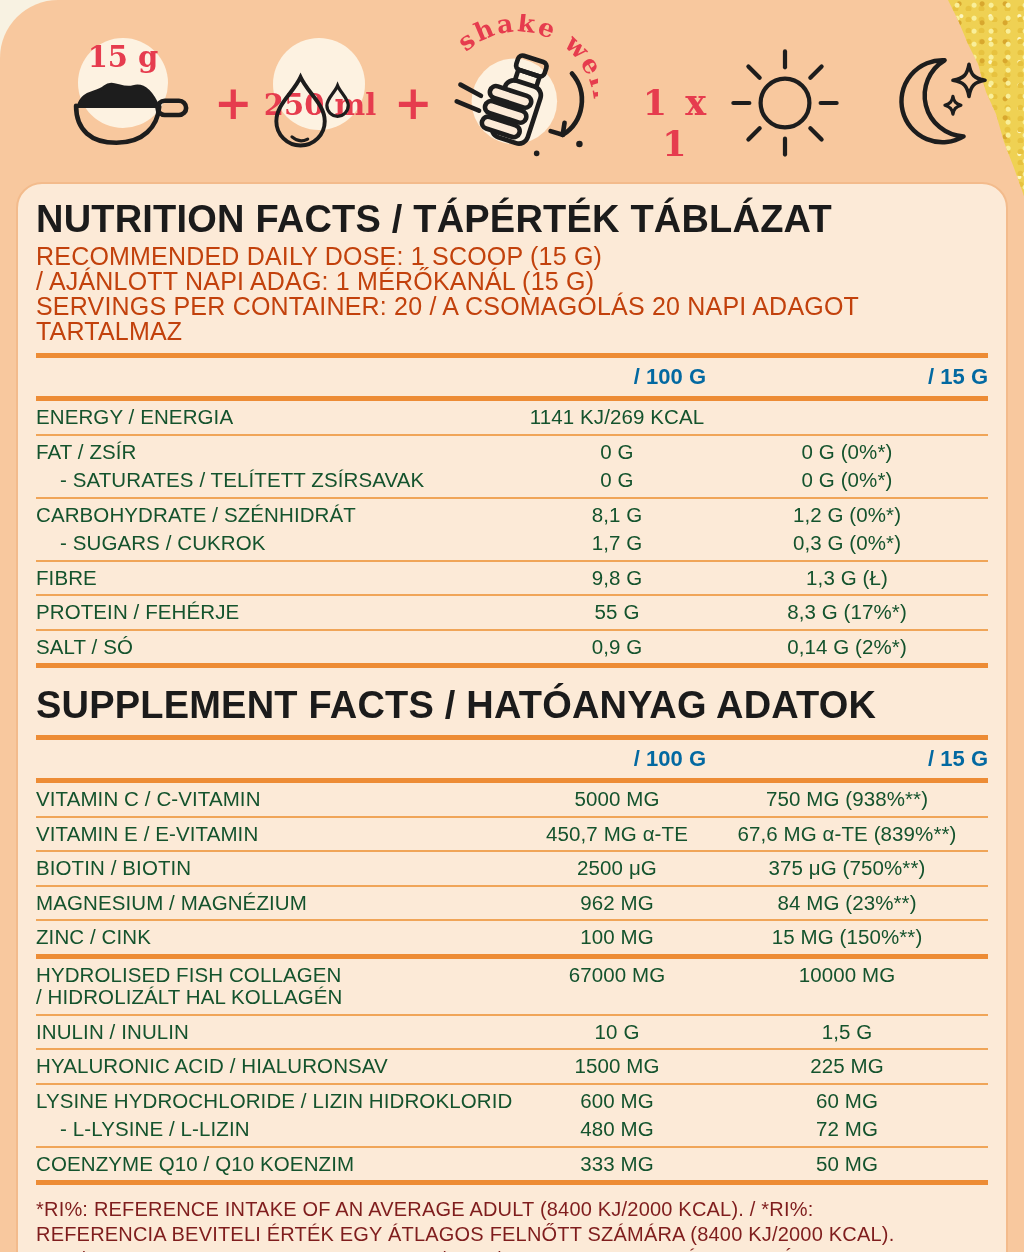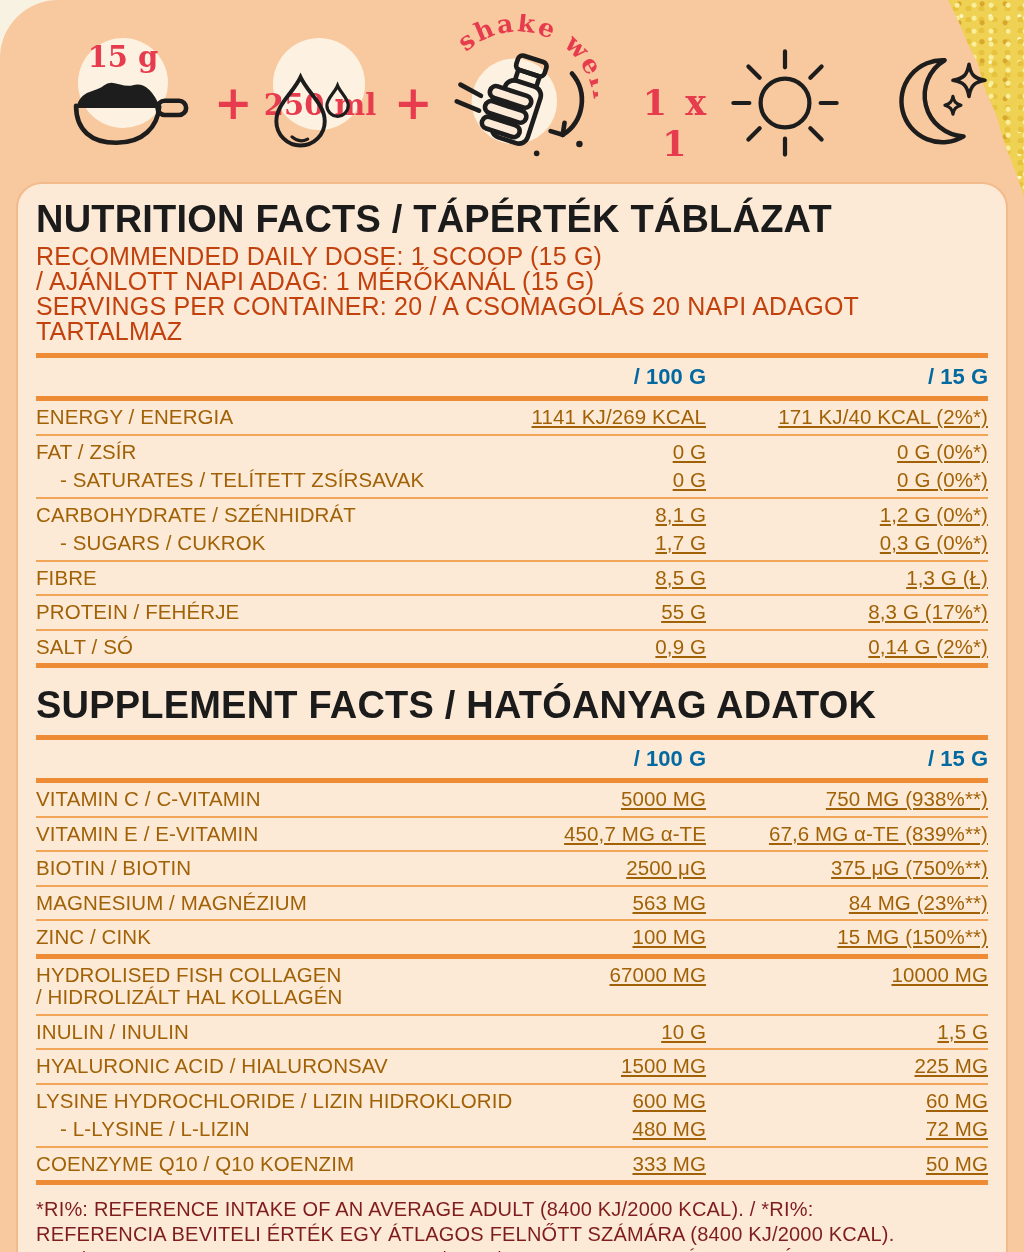--- a/index.html
+++ b/index.html
@@ -74,26 +74,26 @@
     padding:6px 0 6px 0;margin-top:9px;
     border-top:5px solid var(--orange);
     border-bottom:5px solid var(--orange);
   }
   .thead .v{text-align:right;}
 
   .row-group{border-bottom:2px solid var(--orange-thin);padding:2px 0;}
   .row-group.thick{border-bottom:5px solid var(--orange);}
   .row{
     display:grid;grid-template-columns:1fr 178px 282px;
-    font-size:20.5px;line-height:22.5px;color:#a16207;
+    font-size:20.5px;line-height:22.5px;color:#14532d;
     padding:3px 0;align-items:start;letter-spacing:0.1px;
   }
   .row .name{padding-right:6px;}
   .row.indent .name{padding-left:24px;}
-  .row .v{text-align:right;white-space:nowrap;text-decoration:underline;}
+  .row .v{text-align:center;white-space:nowrap;}
 
   .supp-title{margin-top:16px;}
 
   .footnotes{margin-top:12px;}
   .footnote-line{font-size:20px;line-height:25px;color:#7f1d1d;letter-spacing:0.2px;}
 
   svg{display:block;}
 </style>
 </head>
 <body>
@@ -186,21 +186,20 @@
     <div class="thead">
       <div></div>
       <div class="v">/ 100 G</div>
       <div class="v">/ 15 G</div>
     </div>
     <div>
         <div class="row-group">
           <div class="row">
     <div class="name">ENERGY / ENERGIA</div>
     <div class="v">1141 KJ/269 KCAL</div>
-    <div class="v">171 KJ/40 KCAL (2%*)</div>
   </div>
         </div>
         <div class="row-group">
           <div class="row">
     <div class="name">FAT / ZSÍR</div>
     <div class="v">0 G</div>
     <div class="v">0 G (0%*)</div>
   </div>
           <div class="row indent">
     <div class="name">- SATURATES / TELÍTETT ZSÍRSAVAK</div>
@@ -216,21 +215,21 @@
   </div>
           <div class="row indent">
     <div class="name">- SUGARS / CUKROK</div>
     <div class="v">1,7 G</div>
     <div class="v">0,3 G (0%*)</div>
   </div>
         </div>
         <div class="row-group">
           <div class="row">
     <div class="name">FIBRE</div>
-    <div class="v">8,5 G</div>
+    <div class="v">9,8 G</div>
     <div class="v">1,3 G (Ł)</div>
   </div>
         </div>
         <div class="row-group">
           <div class="row">
     <div class="name">PROTEIN / FEHÉRJE</div>
     <div class="v">55 G</div>
     <div class="v">8,3 G (17%*)</div>
   </div>
         </div>
@@ -268,21 +267,21 @@
         <div class="row-group">
           <div class="row">
     <div class="name">BIOTIN / BIOTIN</div>
     <div class="v">2500 μG</div>
     <div class="v">375 μG (750%**)</div>
   </div>
         </div>
         <div class="row-group">
           <div class="row">
     <div class="name">MAGNESIUM / MAGNÉZIUM</div>
-    <div class="v">563 MG</div>
+    <div class="v">962 MG</div>
     <div class="v">84 MG (23%**)</div>
   </div>
         </div>
         <div class="row-group thick">
           <div class="row">
     <div class="name">ZINC / CINK</div>
     <div class="v">100 MG</div>
     <div class="v">15 MG (150%**)</div>
   </div>
         </div>

